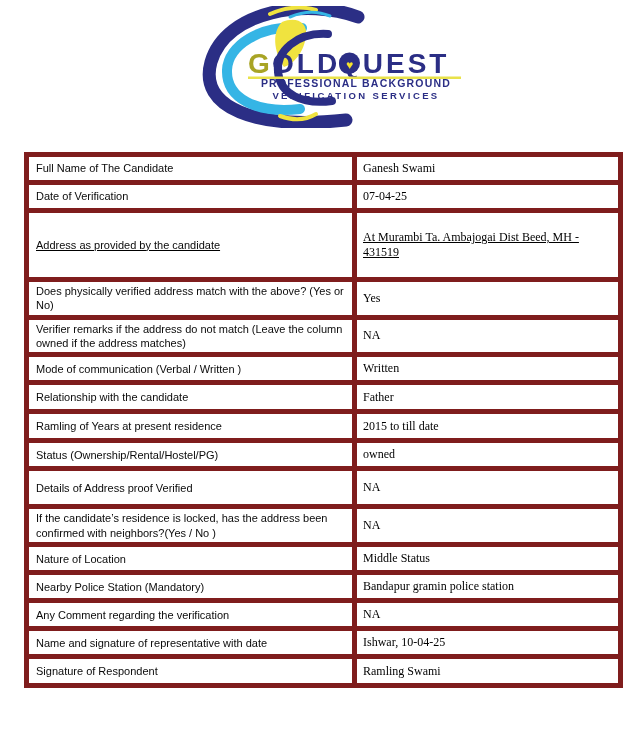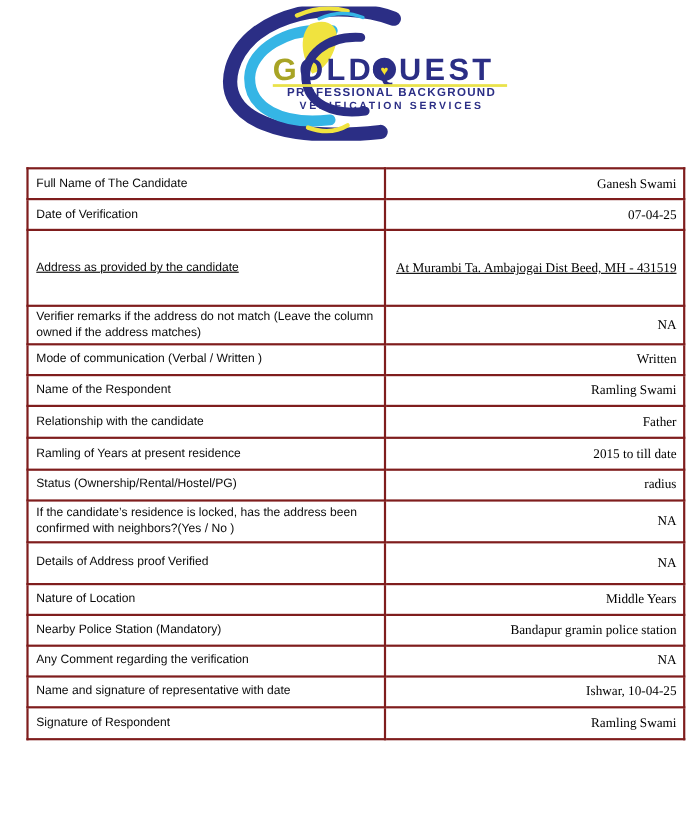--- a/index.html
+++ b/index.html
@@ -40,38 +40,38 @@
   table.verification {
     position: absolute;
     left: 24px;
     top: 152px;
     width: 599px;
     border-collapse: collapse;
     table-layout: fixed;
     border: 2px solid #000000;
   }
   table.verification td {
-    border: 2px solid #7f1d1d;
+    border: 5px solid #7f1d1d;
     vertical-align: middle;
   }
   td.lbl {
     width: 309px;
     padding: 2px 7px;
     font-family: "Liberation Sans", sans-serif;
     font-size: 11px;
     line-height: 1.3;
     color: #0a0a0a;
     text-align: left;
   }
   td.val {
     padding: 2px 6px;
     font-family: "Liberation Serif", serif;
     font-size: 12px;
     color: #000000;
-    text-align: right;
+    text-align: left;
   }
   tr.h28 { height: 28px; }
   tr.h29 { height: 29px; }
   tr.h30 { height: 30px; }
   tr.h38 { height: 38px; }
   tr.h69 { height: 69px; text-decoration: underline; }
 </style>
 </head>
 <body>
 
@@ -116,54 +116,54 @@
       </tr>
       <tr class="h28">
         <td class="lbl">Date of Verification</td>
         <td class="val">07-04-25</td>
       </tr>
       <tr class="h69">
         <td class="lbl">Address as provided by the candidate</td>
         <td class="val">At Murambi Ta. Ambajogai Dist Beed, MH - 431519</td>
       </tr>
       <tr class="h30">
+        <td class="lbl">Does physically verified address match with the above? (Yes or No)</td>
+        <td class="val">Yes</td>
+      </tr>
+      <tr class="h30">
         <td class="lbl">Verifier remarks if the address do not match (Leave the column owned if the address matches)</td>
         <td class="val">NA</td>
       </tr>
       <tr class="h28">
         <td class="lbl">Mode of communication (Verbal / Written )</td>
         <td class="val">Written</td>
-      </tr>
-      <tr class="h28">
-        <td class="lbl">Name of the Respondent</td>
-        <td class="val">Ramling Swami</td>
       </tr>
       <tr class="h29">
         <td class="lbl">Relationship with the candidate</td>
         <td class="val">Father</td>
       </tr>
       <tr class="h29">
         <td class="lbl">Ramling of Years at present residence</td>
         <td class="val">2015 to till date</td>
       </tr>
       <tr class="h28">
         <td class="lbl">Status (Ownership/Rental/Hostel/PG)</td>
-        <td class="val">radius</td>
+        <td class="val">owned</td>
+      </tr>
+      <tr class="h38">
+        <td class="lbl">Details of Address proof Verified</td>
+        <td class="val">NA</td>
       </tr>
       <tr class="h38">
         <td class="lbl">If the candidate’s residence is locked, has the address been confirmed with neighbors?(Yes / No )</td>
         <td class="val">NA</td>
       </tr>
-      <tr class="h38">
-        <td class="lbl">Details of Address proof Verified</td>
-        <td class="val">NA</td>
-      </tr>
       <tr class="h28">
         <td class="lbl">Nature of Location</td>
-        <td class="val">Middle Years</td>
+        <td class="val">Middle Status</td>
       </tr>
       <tr class="h28">
         <td class="lbl">Nearby Police Station (Mandatory)</td>
         <td class="val">Bandapur gramin police station</td>
       </tr>
       <tr class="h28">
         <td class="lbl">Any Comment regarding the verification</td>
         <td class="val">NA</td>
       </tr>
       <tr class="h28">

